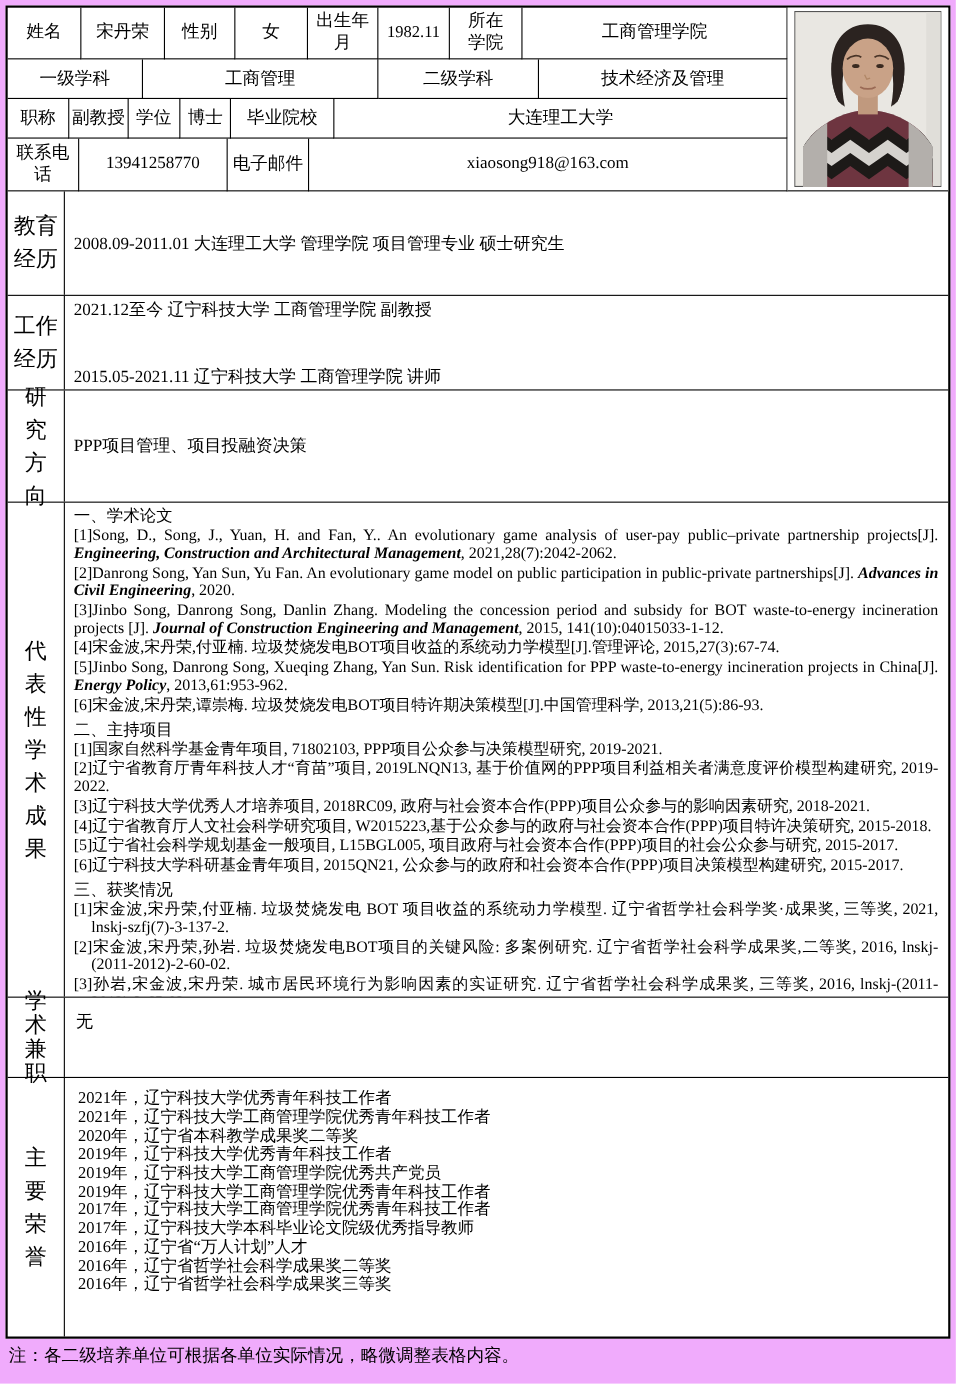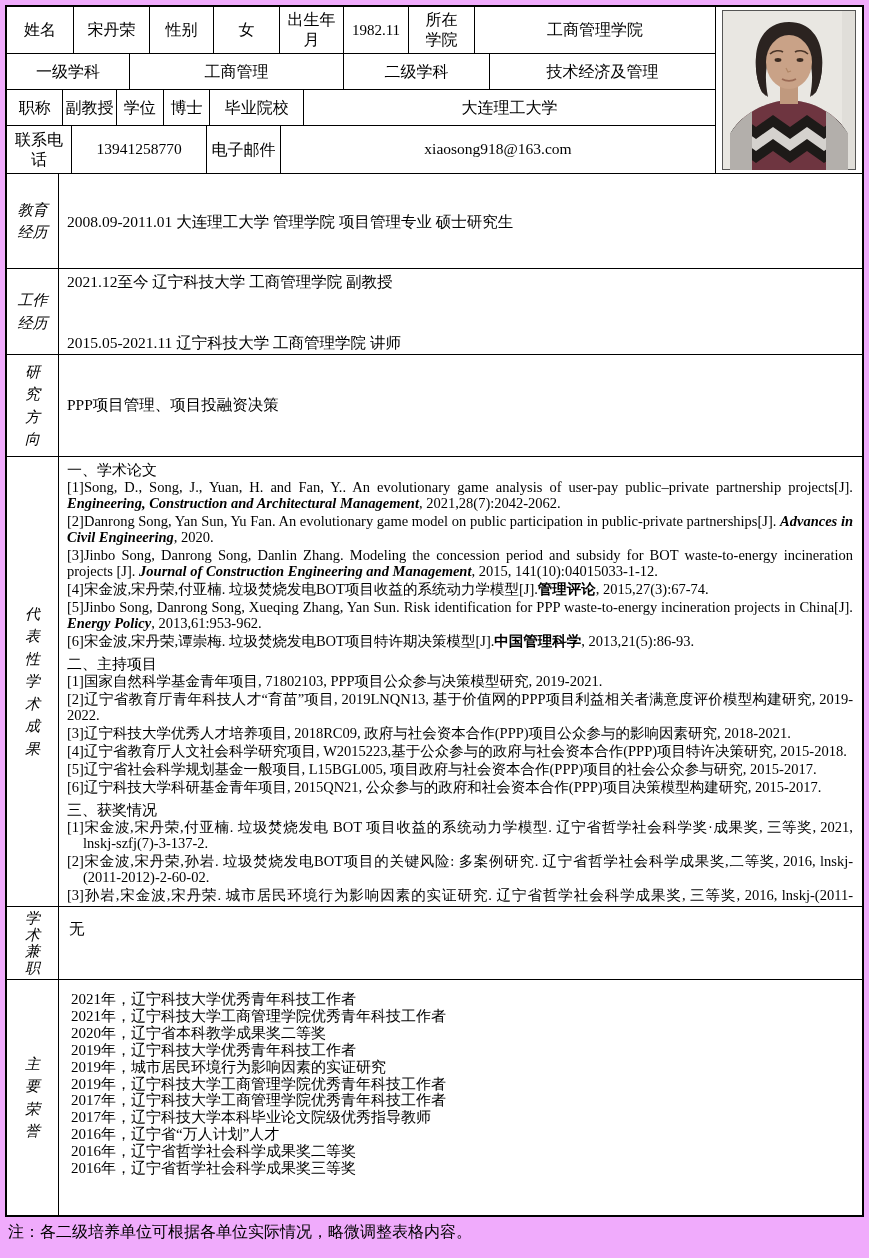--- a/index.html
+++ b/index.html
@@ -27,37 +27,37 @@
     display: flex; align-items: center; justify-content: center;
     background: #fff; padding: 2px;
   }
 
   
   .brow { display: flex; border-bottom: 1px solid #000; }
   .brow.last { border-bottom: none; }
   .blabel {
     width: 52px; border-right: 1px solid #000;
     display: flex; align-items: center; justify-content: center;
-    text-align: right; font-size: 15px; line-height: 1.5; white-space: pre-line; font-style: italic;
+    text-align: right; font-size: 20px; line-height: 1.5; white-space: pre-line;
   }
   .blabel.tight { line-height: 1.1; }
   .bcontent { flex: 1; overflow: hidden; gap: 40px; }
 
   .cell-lines { display: flex; flex-direction: column; justify-content: center;
     padding-left: 8px; font-size: 15.5px; line-height: 21px; height: 100%; }
   .cell-center { display: flex; align-items: center; padding-left: 8px;
     font-size: 15.5px; height: 100%; }
 
   .achv { padding: 5px 9px 3px 8px; font-size: 14.5px; line-height: 16px; }
   .achv-heading { font-size: 15px; line-height: 17px; }
   .achv-heading.gap { margin-top: 7px; }
   .achv-list > div { margin-bottom: 2px; }
   .achv-list.pubs > div, .achv-list.projs > div { text-align: justify; }
   .achv-list.awards > div { padding-left: 16px; text-indent: -16px; text-align: justify; }
-  .b  { font-weight: bold; }
+  .b  { font-weight: normal; }
   .bi { font-weight: bold; font-style: italic; }
 
   .parttime { padding: 12px 10px; font-size: 15.5px; }
   .honors { padding: 11px 8px 6px 12px; font-size: 15px; line-height: 16.9px; }
 
   .footnote { position: absolute; left: 8px; top: 1222px; font-size: 16px; }
 </style>
 </head>
 <body>
 
@@ -215,21 +215,21 @@
     <div class="brow last" style="height:235px">
       <div class="blabel">主
 要
 荣
 誉</div>
       <div class="bcontent honors">
           <div>2021年，辽宁科技大学优秀青年科技工作者</div>
           <div>2021年，辽宁科技大学工商管理学院优秀青年科技工作者</div>
           <div>2020年，辽宁省本科教学成果奖二等奖</div>
           <div>2019年，辽宁科技大学优秀青年科技工作者</div>
-          <div>2019年，城市居民环境行为影响因素的实证研究</div>
+          <div>2019年，辽宁科技大学工商管理学院优秀共产党员</div>
           <div>2019年，辽宁科技大学工商管理学院优秀青年科技工作者</div>
           <div>2017年，辽宁科技大学工商管理学院优秀青年科技工作者</div>
           <div>2017年，辽宁科技大学本科毕业论文院级优秀指导教师</div>
           <div>2016年，辽宁省“万人计划”人才</div>
           <div>2016年，辽宁省哲学社会科学成果奖二等奖</div>
           <div>2016年，辽宁省哲学社会科学成果奖三等奖</div>
         </div>
     </div>
 
   </div>

